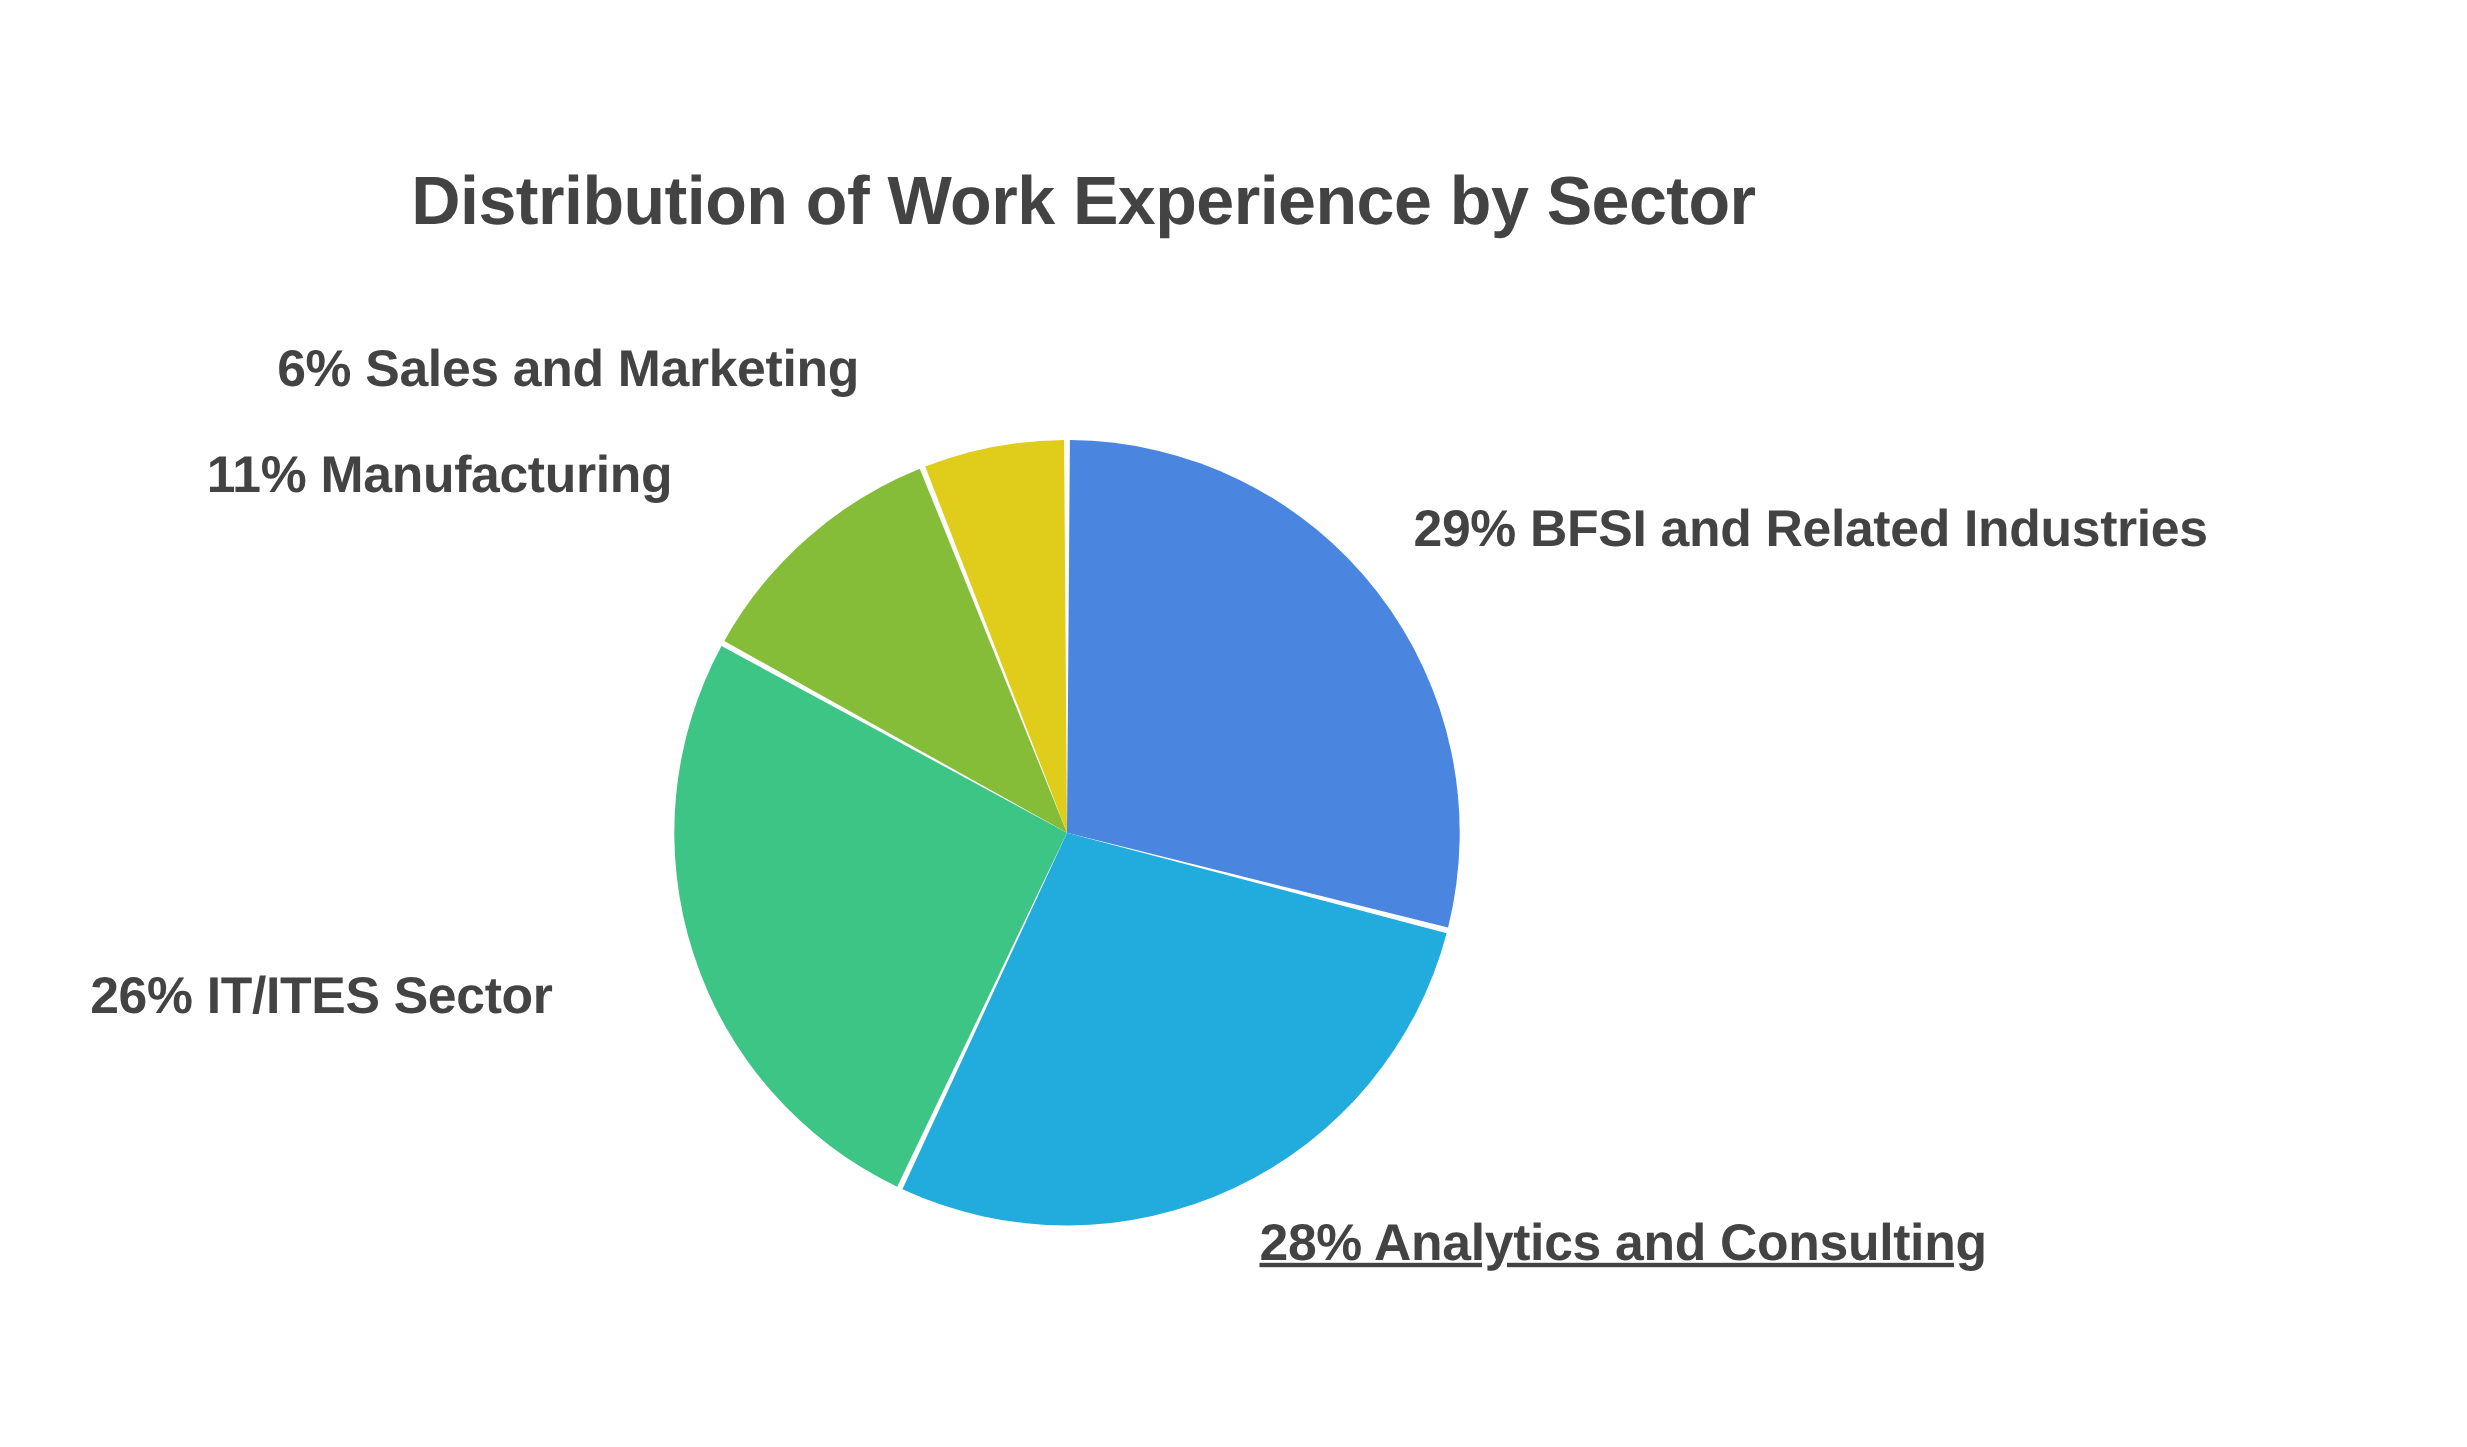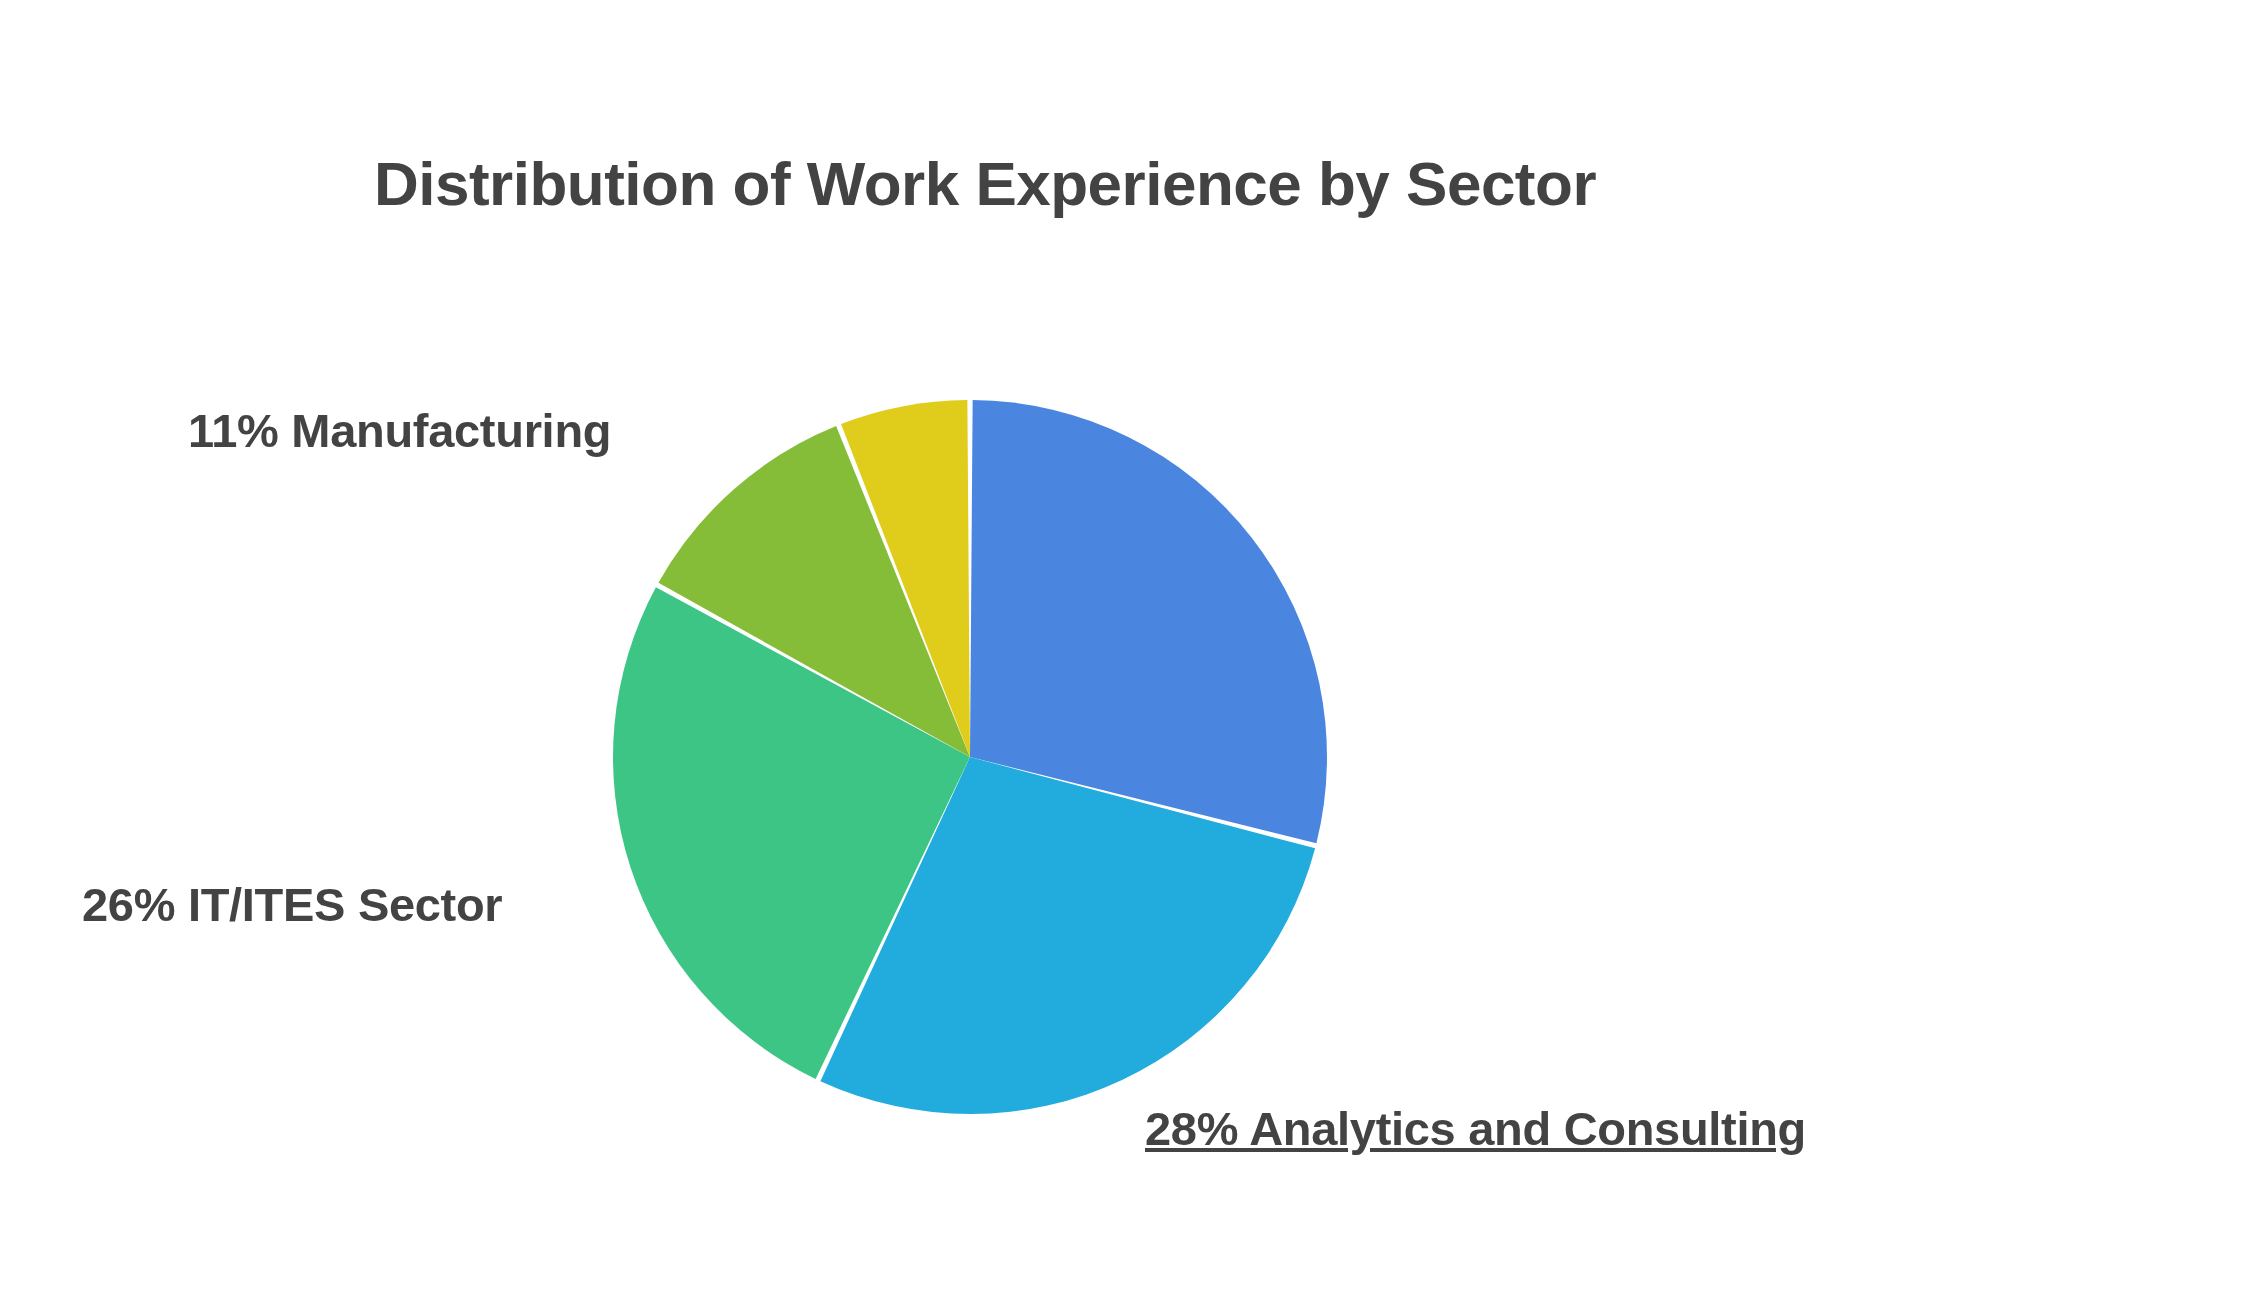--- a/index.html
+++ b/index.html
@@ -68,21 +68,23 @@
   <svg id="pie-svg" viewBox="0 0 2243 1315">
     <g id="pie-slices">
         <path d="M 970.00 757.00 L 972.65 400.01 A 357 357 0 0 1 1316.43 843.21 Z" fill="#4a85e0" stroke="none"></path>
         <path d="M 970.00 757.00 L 1315.12 848.34 A 357 357 0 0 1 820.40 1081.14 Z" fill="#22abdd" stroke="none"></path>
         <path d="M 970.00 757.00 L 815.60 1078.89 A 357 357 0 0 1 655.89 587.34 Z" fill="#3dc586" stroke="none"></path>
         <path d="M 970.00 757.00 L 658.44 582.70 A 357 357 0 0 1 836.12 426.05 Z" fill="#86bd38" stroke="none"></path>
         <path d="M 970.00 757.00 L 841.05 424.10 A 357 357 0 0 1 967.35 400.01 Z" fill="#e0cc1a" stroke="none"></path>
       </g>
   </svg>
 
+  <div class="slice-label" id="label-bfsi">29% BFSI and Related Industries</div>
 
   <div class="slice-label" id="label-analytics">28% Analytics and Consulting</div>
 
   <div class="slice-label" id="label-itites">26% IT/ITES Sector</div>
 
   <div class="slice-label" id="label-manufacturing">11% Manufacturing</div>
 
+  <div class="slice-label" id="label-sales">6% Sales and Marketing</div>
 
 </div>
 
 </body></html>

